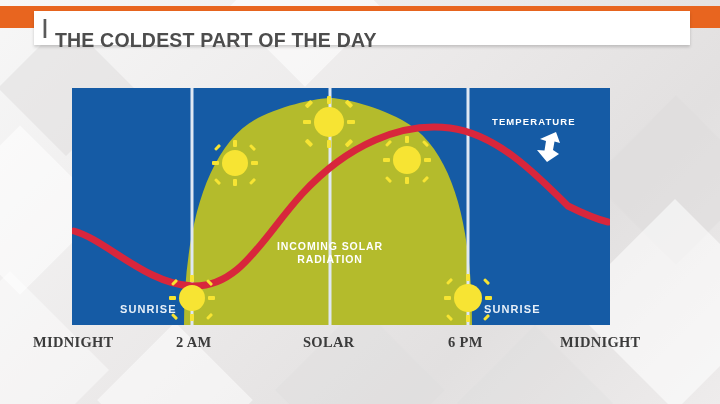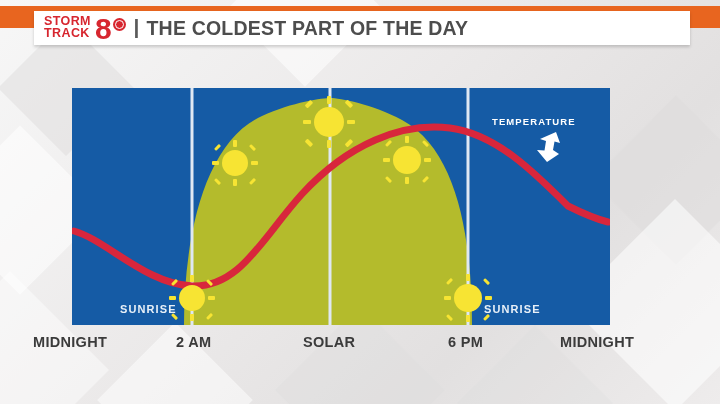--- a/index.html
+++ b/index.html
@@ -41,34 +41,34 @@
   .logo-badge{
     width:13px;height:13px;border-radius:50%;background:#d7262f;
     position:relative;top:-4px;display:flex;align-items:center;justify-content:center;
   }
   .logo-badge i{display:block;width:7px;height:7px;border-radius:50%;
      border:1.4px solid #ffffff;background:transparent;font-style:normal;}
   .divider-pipe{color:#5a5a5a;font-weight:bold;font-size:21px;margin:0 7px 0 8px;
      position:relative;top:-1px;}
   .headline{
     color:#4d4d4d;font-weight:bold;font-size:19.5px;letter-spacing:.2px;
-    white-space:nowrap;position:relative;top:0px;
+    white-space:nowrap;position:relative;top:12px;
   }
 
   
   .chart-wrap{position:absolute;left:72px;top:88px;width:538px;height:237px;}
   .chart-panel{position:absolute;inset:0;background:#155ba5;}
   .chart-svg{position:absolute;left:0;top:0;}
 
   .sun{position:absolute;width:0;height:0;}
   .sun .disc{position:absolute;border-radius:50%;background:#f7e433;}
   .sun .ray{position:absolute;background:#f7e433;border-radius:1px;}
 
   .axis-lbl{position:absolute;color:#3b3b3b;font-weight:bold;font-size:14.5px;
-    letter-spacing:.3px;white-space:nowrap;}
+    letter-spacing:.3px;white-space:nowrap;font-family:Liberation Serif, serif;}
   .inner-lbl{position:absolute;color:#e8f0f8;font-weight:bold;font-size:11px;
     letter-spacing:1.1px;white-space:nowrap;}
   .solar-lbl{position:absolute;color:#ffffff;font-weight:bold;font-size:10.5px;
     letter-spacing:.9px;text-align:center;line-height:13px;white-space:pre-line;}
   .temp-lbl{position:absolute;color:#ffffff;font-weight:bold;font-size:9.5px;
     letter-spacing:1.1px;white-space:nowrap;}
 </style>
 </head>
 <body>
 
@@ -84,30 +84,20 @@
   <div class="diamond" style="left:600px;top:230px;width:150px;height:150px;"></div>
   <div class="diamond" style="left:-60px;top:300px;width:140px;height:140px;opacity:.45;"></div>
   <div class="diamond dk" style="left:300px;top:330px;width:120px;height:120px;opacity:.35;"></div>
   <div class="diamond" style="left:120px;top:345px;width:110px;height:110px;opacity:.5;"></div>
   <div class="diamond dk" style="left:480px;top:348px;width:110px;height:110px;opacity:.32;"></div>
 
   <div class="orange-bar"></div>
 
   <div class="title-plate">
     <div class="title-row">
-      <div class="logo">
-        <div class="logo-words">
-          <span>STORM</span>
-          <span>TRACK</span>
-        </div>
-        <div class="logo-8">8</div>
-        <div class="logo-badge">
-            <i></i>
-          </div>
-      </div>
       <div class="divider-pipe">|</div>
       <div class="headline">THE COLDEST PART OF THE DAY</div>
     </div>
   </div>
 
   <div class="chart-wrap">
     <div class="chart-panel"></div>
 
     <svg class="chart-svg" width="538" height="237" viewBox="0 0 538 237">
 
@@ -182,20 +172,22 @@
       <div class="ray" style="left:-1.6px;top:-24px;width:3.2px;height:7px;"></div>
       <div class="ray" style="left:-1.6px;top:17px;width:3.2px;height:7px;"></div>
       <div class="ray" style="left:-24px;top:-1.6px;width:7px;height:3.2px;"></div>
       <div class="ray" style="left:17px;top:-1.6px;width:7px;height:3.2px;"></div>
       <div class="ray" style="left:-20px;top:-20px;width:3.2px;height:7px;transform:rotate(45deg);"></div>
       <div class="ray" style="left:17px;top:-20px;width:3.2px;height:7px;transform:rotate(-45deg);"></div>
       <div class="ray" style="left:-20px;top:16px;width:3.2px;height:7px;transform:rotate(-45deg);"></div>
       <div class="ray" style="left:17px;top:16px;width:3.2px;height:7px;transform:rotate(45deg);"></div>
     </div>
 
+    <div class="solar-lbl" style="left:258px;top:152px;width:160px;margin-left:-80px;">INCOMING SOLAR
+RADIATION</div>
 
     <div class="temp-lbl" style="left:420px;top:28px;">TEMPERATURE</div>
 
     <svg style="position:absolute;left:459px;top:42px;" width="32" height="34" viewBox="0 0 32 34">
       <path fill="#ffffff" d="M25 2 L29 13 L23.5 11.5 L22 20 L28 24 L16 32 L6 20 L13.5 20.5 L15 11 L9 9 Z"></path>
     </svg>
 
     <div class="inner-lbl" style="left:48px;top:215px;">SUNRISE</div>
     <div class="inner-lbl" style="left:412px;top:215px;">SUNRISE</div>
   </div>

